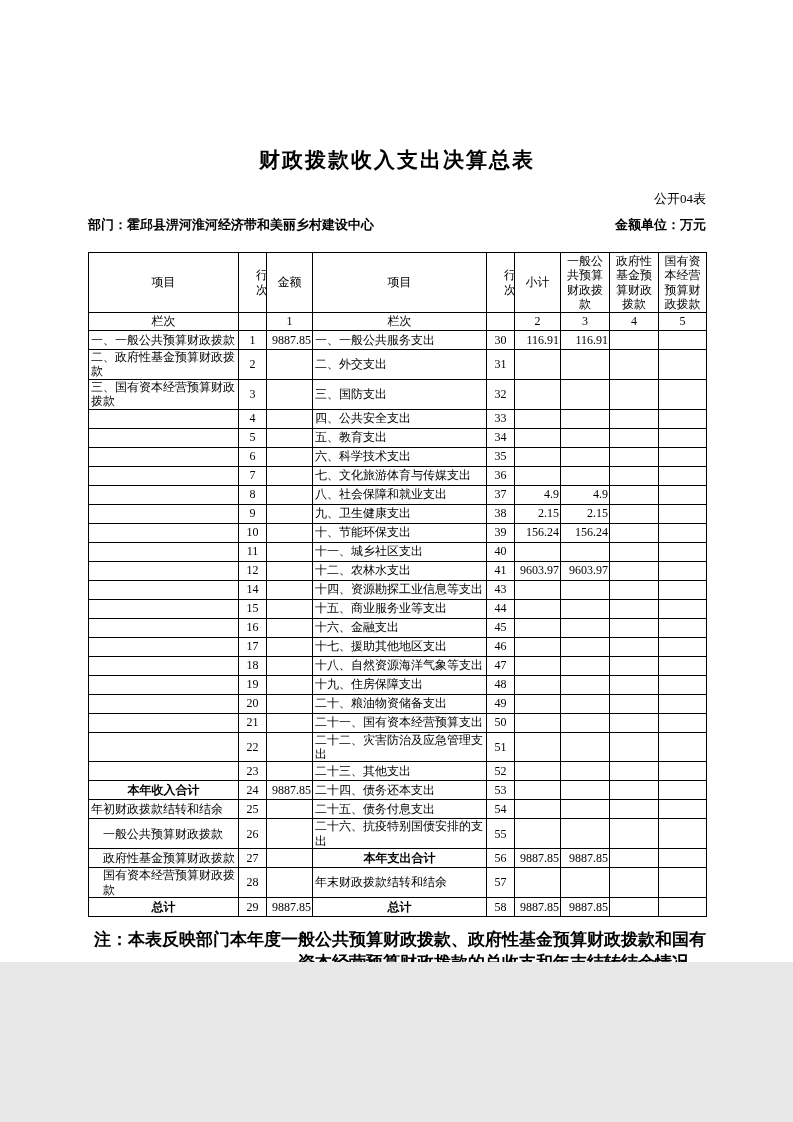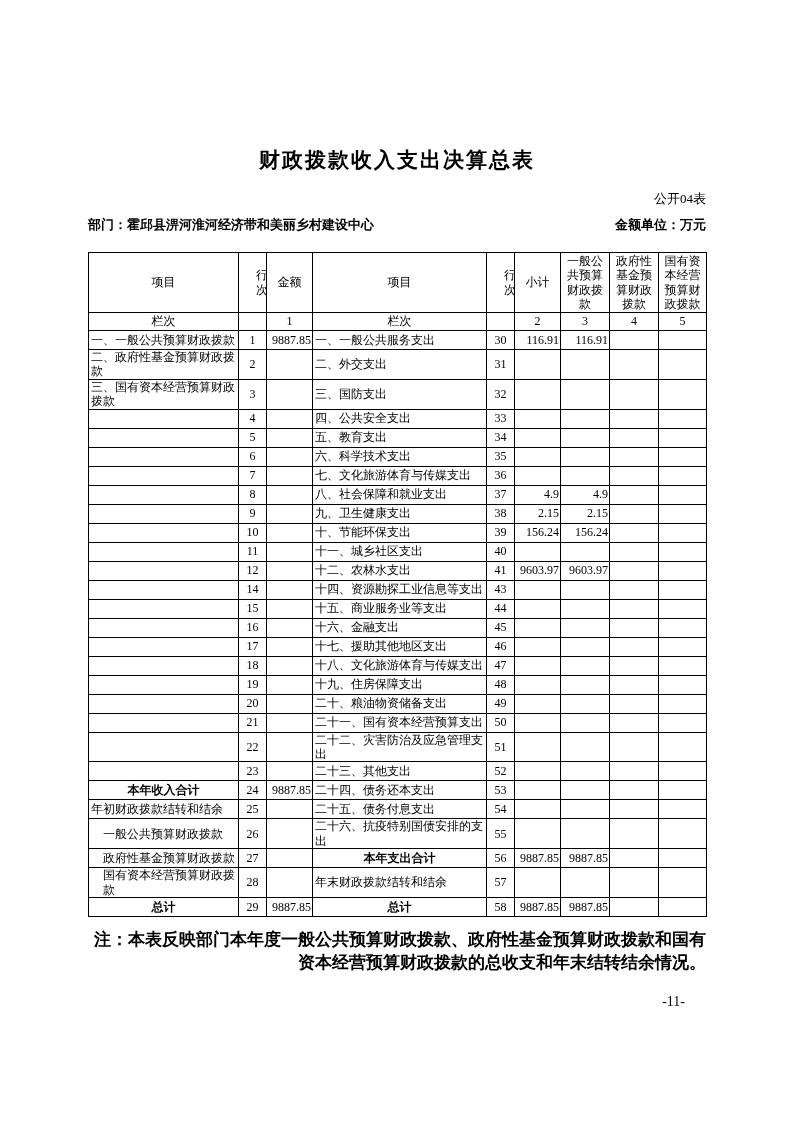--- a/index.html
+++ b/index.html
@@ -1,19 +1,19 @@
 <!DOCTYPE html>
 <html><head>
 <meta charset="utf-8">
 <style>
   * { margin:0; padding:0; box-sizing:border-box; }
   html,body { background:#e8e8e8; }
   body { font-family:"Liberation Serif", serif; }
   .page {
-    width:793px; height:1122px; background:#ffffff; color:#000;
+    width:793px; height:962px; background:#ffffff; color:#000;
     position:relative; margin:0 auto; overflow:hidden;
   }
   .content { position:absolute; left:88px; top:0; width:618px; }
   .title {
     margin-top:146px; text-align:center;
     font-size:21px; font-weight:bold; letter-spacing:2px;
   }
   .table-code { margin-top:16px; text-align:right; font-size:13px; }
   .meta { margin-top:8px; margin-bottom:18px; display:flex; justify-content:space-between;
           font-size:13px; font-weight:bold; }
@@ -264,21 +264,21 @@
             <td class="cnum">46</td>
             <td class="val"></td>
             <td class="val"></td>
             <td class="val"></td>
             <td class="val"></td>
           </tr>
           <tr>
             <td class="item"></td>
             <td class="cnum">18</td>
             <td class="val"></td>
-            <td class="item">十八、文化旅游体育与传媒支出</td>
+            <td class="item">十八、自然资源海洋气象等支出</td>
             <td class="cnum">47</td>
             <td class="val"></td>
             <td class="val"></td>
             <td class="val"></td>
             <td class="val"></td>
           </tr>
           <tr>
             <td class="item"></td>
             <td class="cnum">19</td>
             <td class="val"></td>

